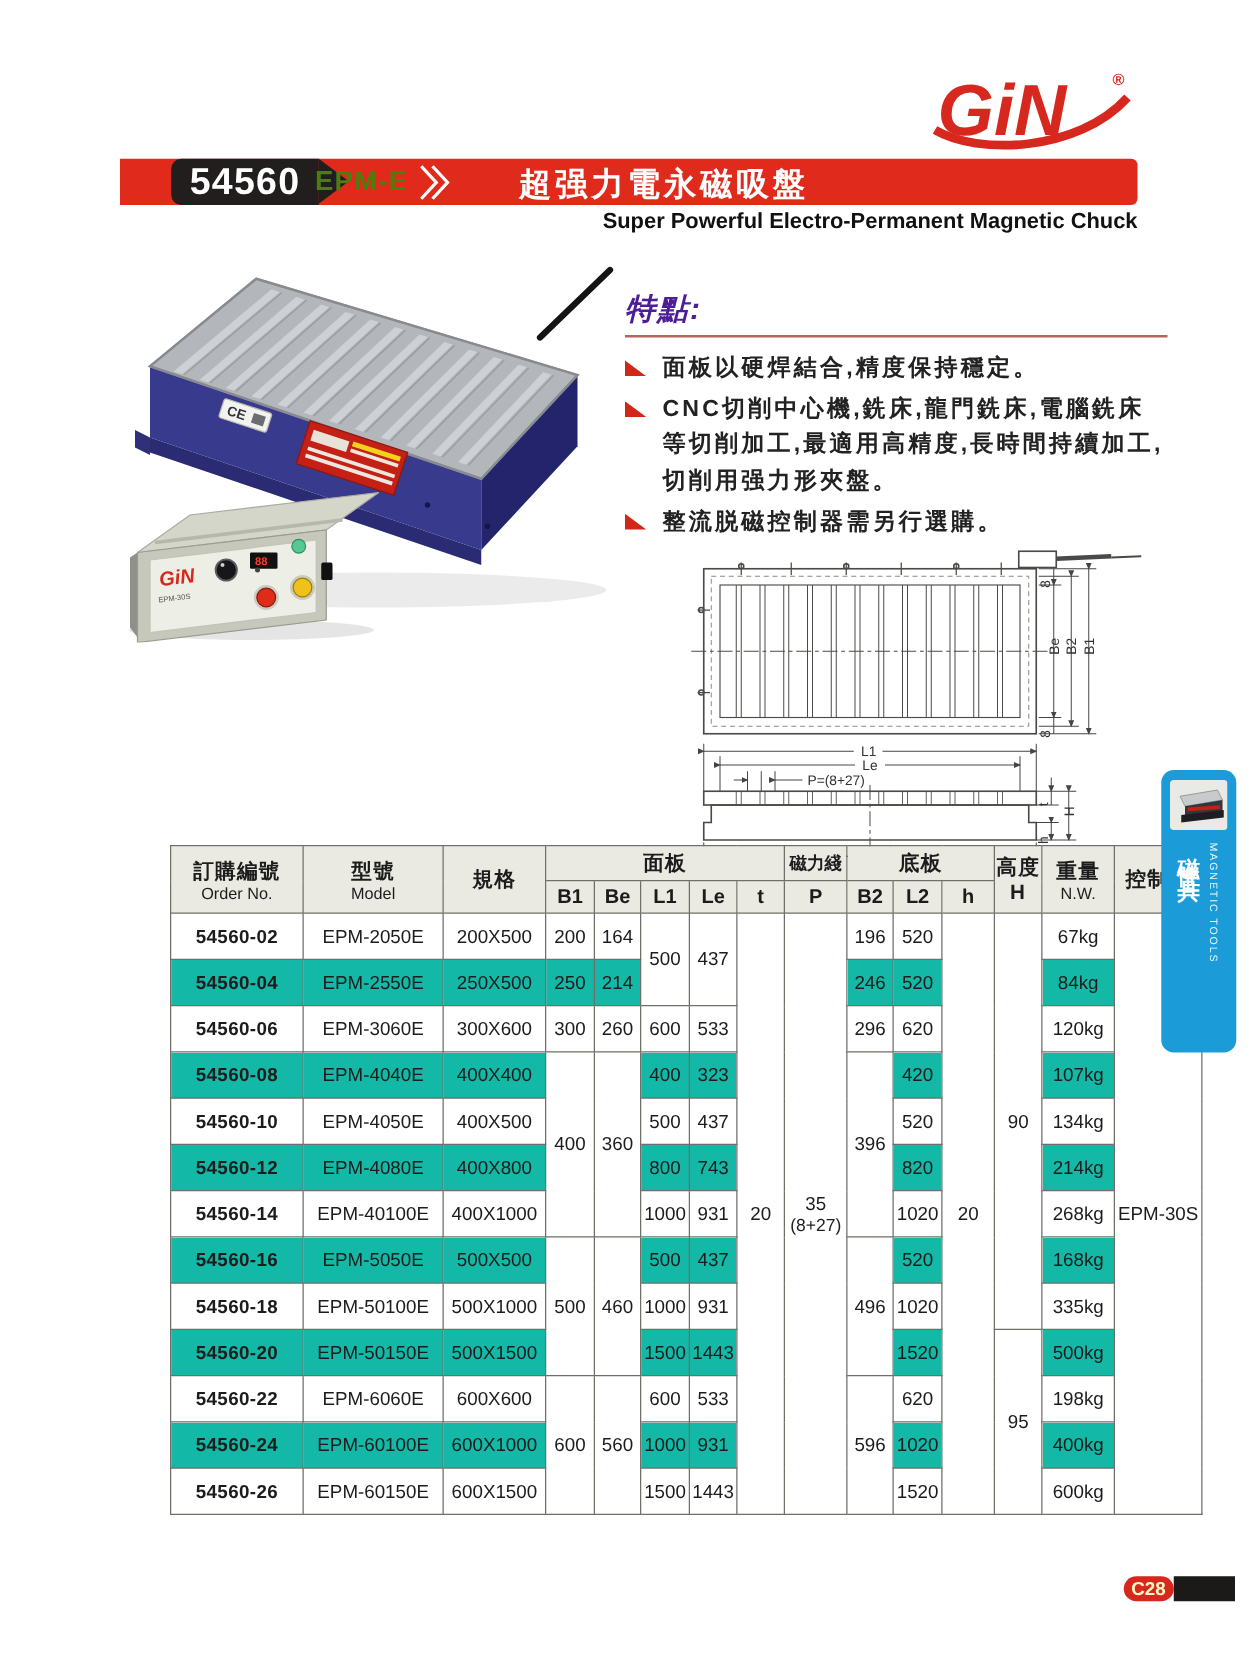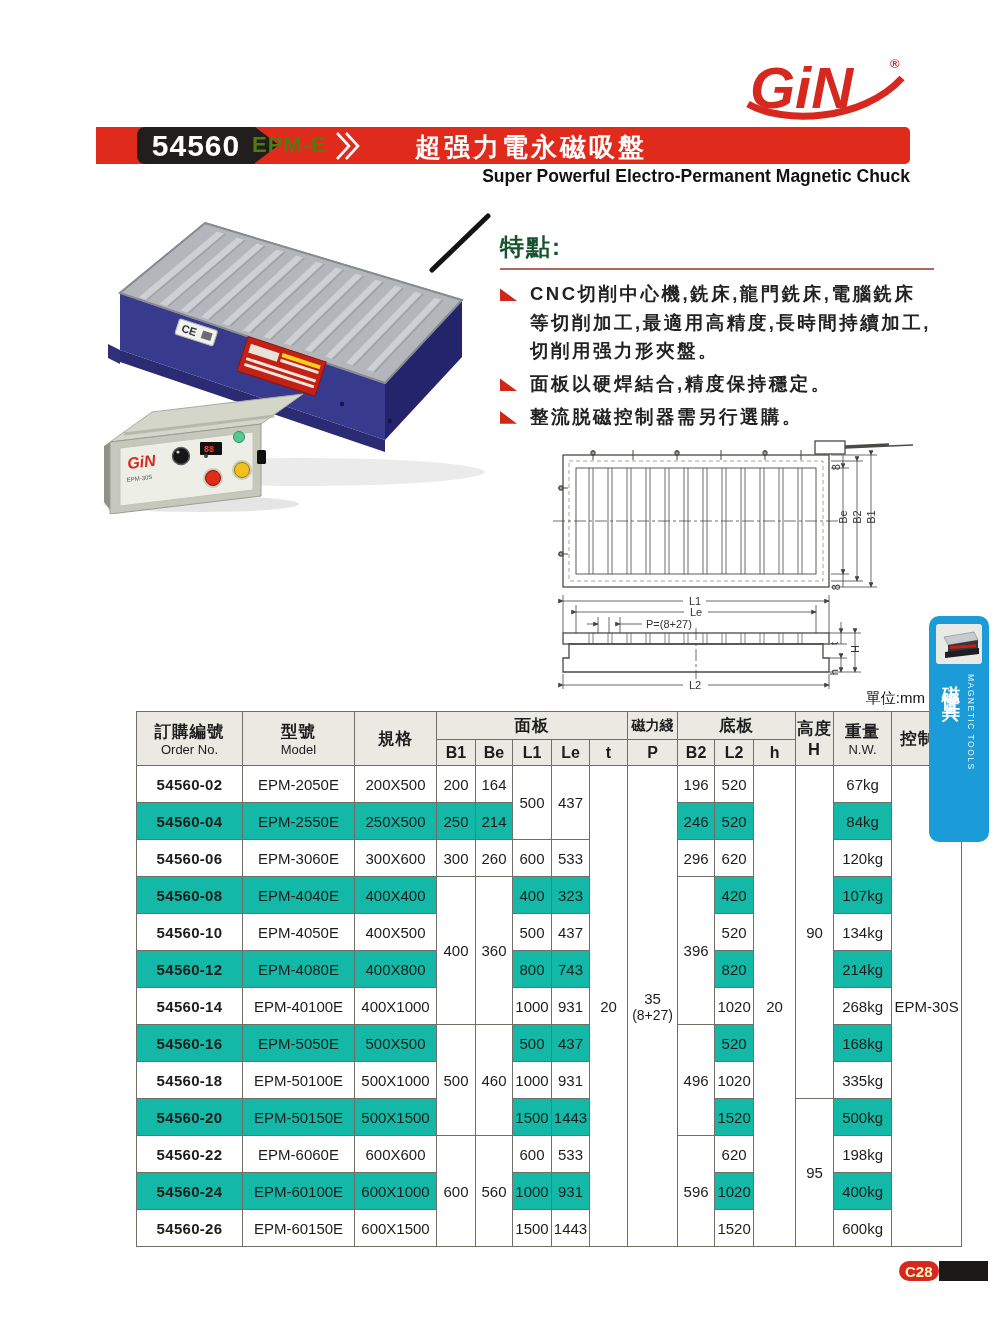--- a/index.html
+++ b/index.html
@@ -17,33 +17,33 @@
   #badge:after{content:"";position:absolute;left:118px;top:0;
     border-top:18.5px solid transparent;border-bottom:18.5px solid transparent;border-left:24px solid #221E1D;}
   #badge span{color:#fff;font-size:30px;font-weight:bold;letter-spacing:1px;}
   #series{left:252px;top:132px;z-index:4;color:#4d7c0f;font-weight:bold;font-size:22px;letter-spacing:1px;}
   #chev{left:332px;top:130px;z-index:4;}
   #banner-title{left:372px;top:130px;z-index:4;color:#fff;font-weight:bold;font-size:26px;letter-spacing:3px;margin-left:43px;}
   #subtitle{left:300px;top:166px;width:610px;text-align:right;font-size:17.5px;font-weight:bold;color:#111;}
 
   
   #features{left:500px;top:231px;width:434px;}
-  #features .ft-title{color:#14532d;font-size:24px;font-weight:bold;letter-spacing:2px;}
+  #features .ft-title{color:#4c1d95;font-size:24px;font-weight:bold;letter-spacing:2px;font-style:italic;}
   #features .ft-rule{border:0;border-top:2px solid #B4665C;margin:5px 0 10px 0;}
   #features ul{list-style:none;margin:0;padding:0;}
   #features li{position:relative;padding-left:30px;margin-bottom:4px;
     font-size:18.5px;font-weight:bold;letter-spacing:2.5px;line-height:1.55;color:#222;}
   #features li .tri{position:absolute;left:0;top:7px;width:17px;height:14px;background:#D02718;
     -webkit-clip-path:polygon(0 10%,100% 100%,0 100%);clip-path:polygon(0 10%,100% 100%,0 100%);}
 
   
   #unit-note{left:820px;top:689px;width:105px;text-align:right;font-size:15px;color:#111;}
 
   
-  #spec-table{left:92px;top:711px;padding-left:44px;}
+  #spec-table{left:92px;top:676px;padding-left:44px;}
   table{border-collapse:collapse;table-layout:fixed;width:825px;font-size:15px;color:#1c1c1c;}
   th,td{border:1px solid #6F6F67;text-align:center;vertical-align:middle;padding:0;overflow:hidden;}
   th{background:#EAEAE3;font-weight:bold;}
   .hz{font-size:16.5px;font-weight:bold;letter-spacing:1px;}
   .hz.small{font-size:14px;letter-spacing:0;}
   .he{font-size:13px;font-weight:normal;margin-top:-1px;}
   tr.h1{height:28px;} tr.h2{height:26px;}
   tr.h2 th{font-size:16px;}
   tr.body{height:37px;}
   tr.body td{background:#fff;}
@@ -181,22 +181,22 @@
     <circle cx="146" cy="78" r="10" fill="#C9CBBF"></circle>
     <circle cx="146" cy="78" r="7.5" fill="#EFC11A" stroke="#9E7E0A"></circle>
     <rect x="161" y="58" width="9" height="14" rx="1.5" fill="#111"></rect>
   </svg>
 </div>
 
 <div class="abs" id="features">
   <div class="ft-title">特點:</div>
   <hr class="ft-rule">
   <ul>
+    <li><span class="tri"></span><span>面板以硬焊結合,精度保持穩定。</span></li>
     <li><span class="tri"></span><span>CNC切削中心機,銑床,龍門銑床,電腦銑床等切削加工,最適用高精度,長時間持續加工,切削用强力形夾盤。</span></li>
-    <li><span class="tri"></span><span>面板以硬焊結合,精度保持穩定。</span></li>
     <li><span class="tri"></span><span>整流脱磁控制器需另行選購。</span></li>
   </ul>
 </div>
 
 <div class="abs" style="left:543px;top:433px;">
   <svg width="400" height="262" viewBox="0 0 400 262">
     <defs>
       <marker id="arr" markerWidth="8" markerHeight="8" refX="6" refY="3" orient="auto">
         <path d="M0,0 L7,3 L0,6 Z" fill="#444"></path>
       </marker>

